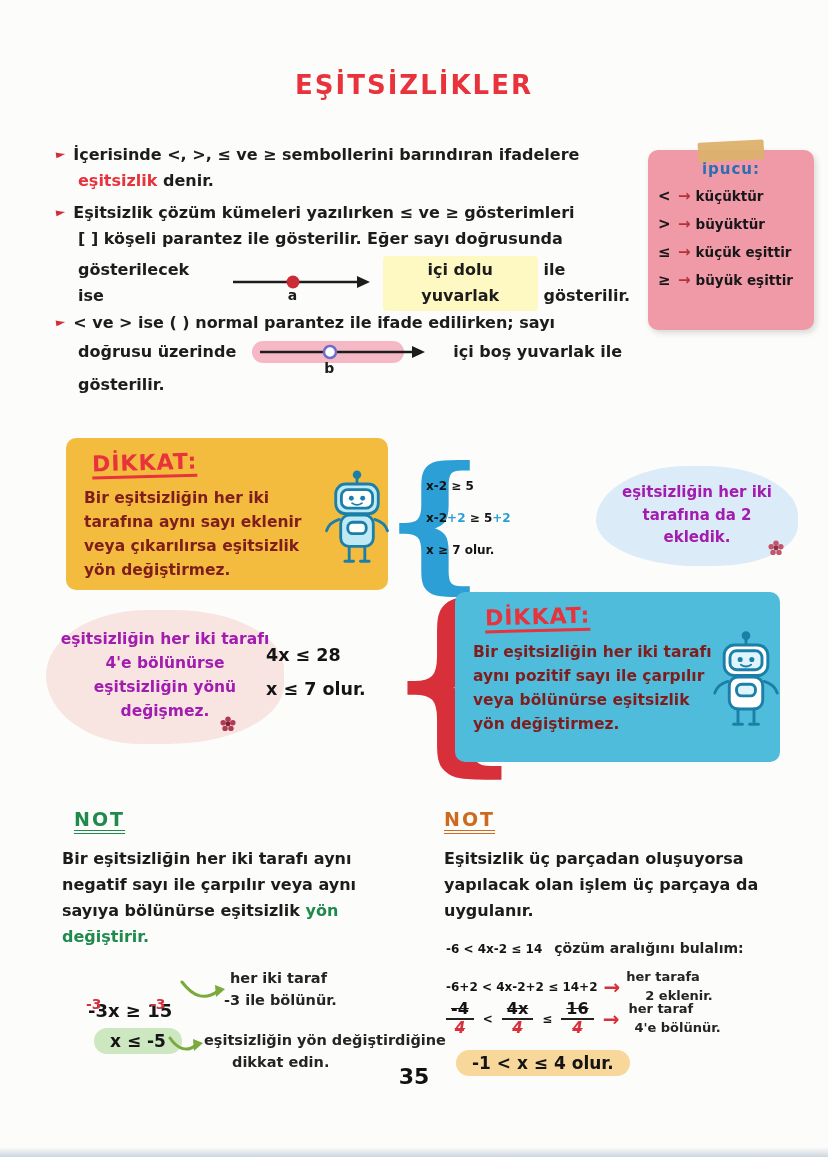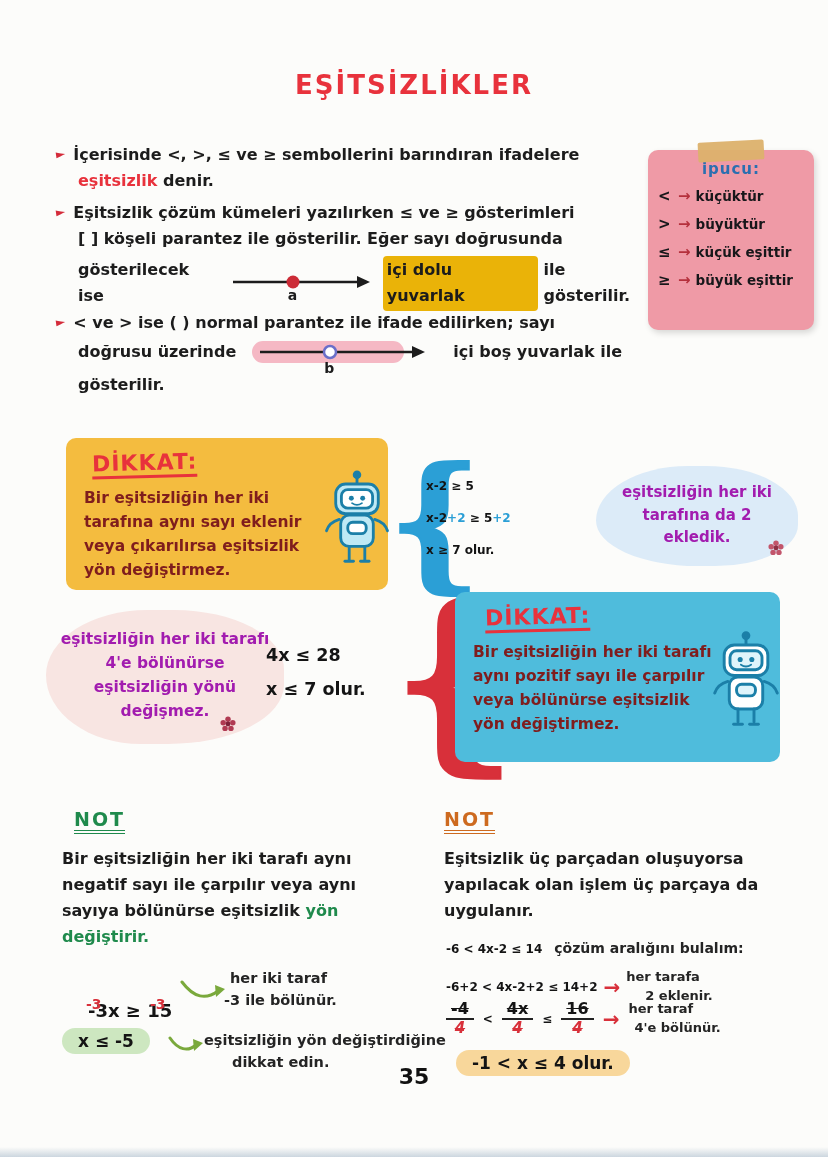--- a/index.html
+++ b/index.html
@@ -21,21 +21,21 @@
           width: 66px; height: 20px; background: #dcb16b; opacity: .95; border-radius: 2px; }
   .tip-title { text-align: center; margin-top: 10px; color: #2b6fb0; font-weight: bold;
                font-size: 15px; letter-spacing: 1px; }
   .tip-item { display: flex; align-items: center; gap: 5px; padding-left: 10px;
               height: 28px; font-size: 13.5px; font-weight: bold; color: #17171a; }
   .tip-sym { width: 15px; font-size: 15px; }
   .tip-arrow { color: #b5303c; font-size: 15px; }
   
   .nl-wrap { position: relative; display: inline-block; }
   .nl-label { position: absolute; font-size: 14px; font-weight: bold; color: #1c1c1c; }
-  .hl-yellow { background: #eab308; padding: 1px 4px; border-radius: 4px; }
+  .hl-yellow { background: #fef9c3; padding: 1px 4px; border-radius: 4px; text-align: center; }
   .row { display: flex; align-items: center; gap: 6px; }
   
   .dikkat { border-radius: 10px; }
   .dikkat-yellow { left: 66px; top: 438px; width: 322px; height: 152px; background: #f4bc3f; }
   .dikkat-cyan { left: 455px; top: 592px; width: 325px; height: 170px; background: #4fbcdc; }
   .dikkat-title { display: inline-block; margin: 12px 0 0 26px; color: #e8323c; font-size: 22px;
                   font-weight: bold; letter-spacing: 1px; border-bottom: 3px solid #e8323c;
                   transform: rotate(-1.5deg); }
   .dikkat-body { margin: 8px 14px 0 18px; font-size: 15.5px; font-weight: bold;
                  line-height: 1.55; color: #7f1d1d; width: 258px; }
@@ -257,21 +257,21 @@
   <div class="abs" style="left:86px; top:996px; color:#d8303a; font-size:14px; font-weight:bold;">-3</div>
   <div class="abs" style="left:150px; top:996px; color:#d8303a; font-size:14px; font-weight:bold;">-3</div>
   <svg class="abs" style="left:180px; top:976px;" width="46" height="28" viewBox="0 0 46 28">
     <path d="M2 6 C 14 22, 26 24, 38 15" stroke="#7aa93c" stroke-width="3" fill="none" stroke-linecap="round"></path>
     <polygon points="35,9 45,13 36,21" fill="#7aa93c"></polygon>
   </svg>
   <div class="abs small-note" style="left:230px; top:968px; font-size:14.5px;">
     <div>her iki taraf</div>
     <div style="margin-left:-6px;">-3 ile bölünür.</div>
   </div>
-  <div class="abs" style="left:62px; top:1028px;">
+  <div class="abs" style="left:94px; top:1028px;">
     <span class="pill pill-green">x ≤ -5</span>
   </div>
   <svg class="abs" style="left:168px; top:1032px;" width="36" height="24" viewBox="0 0 36 24">
     <path d="M2 6 C 10 18, 20 20, 28 13" stroke="#7aa93c" stroke-width="3" fill="none" stroke-linecap="round"></path>
     <polygon points="25,7 35,11 26,19" fill="#7aa93c"></polygon>
   </svg>
   <div class="abs small-note" style="left:204px; top:1030px; font-size:14.5px;">
     <div>eşitsizliğin yön değiştirdiğine</div>
     <div style="margin-left:28px;">dikkat edin.</div>
   </div>

